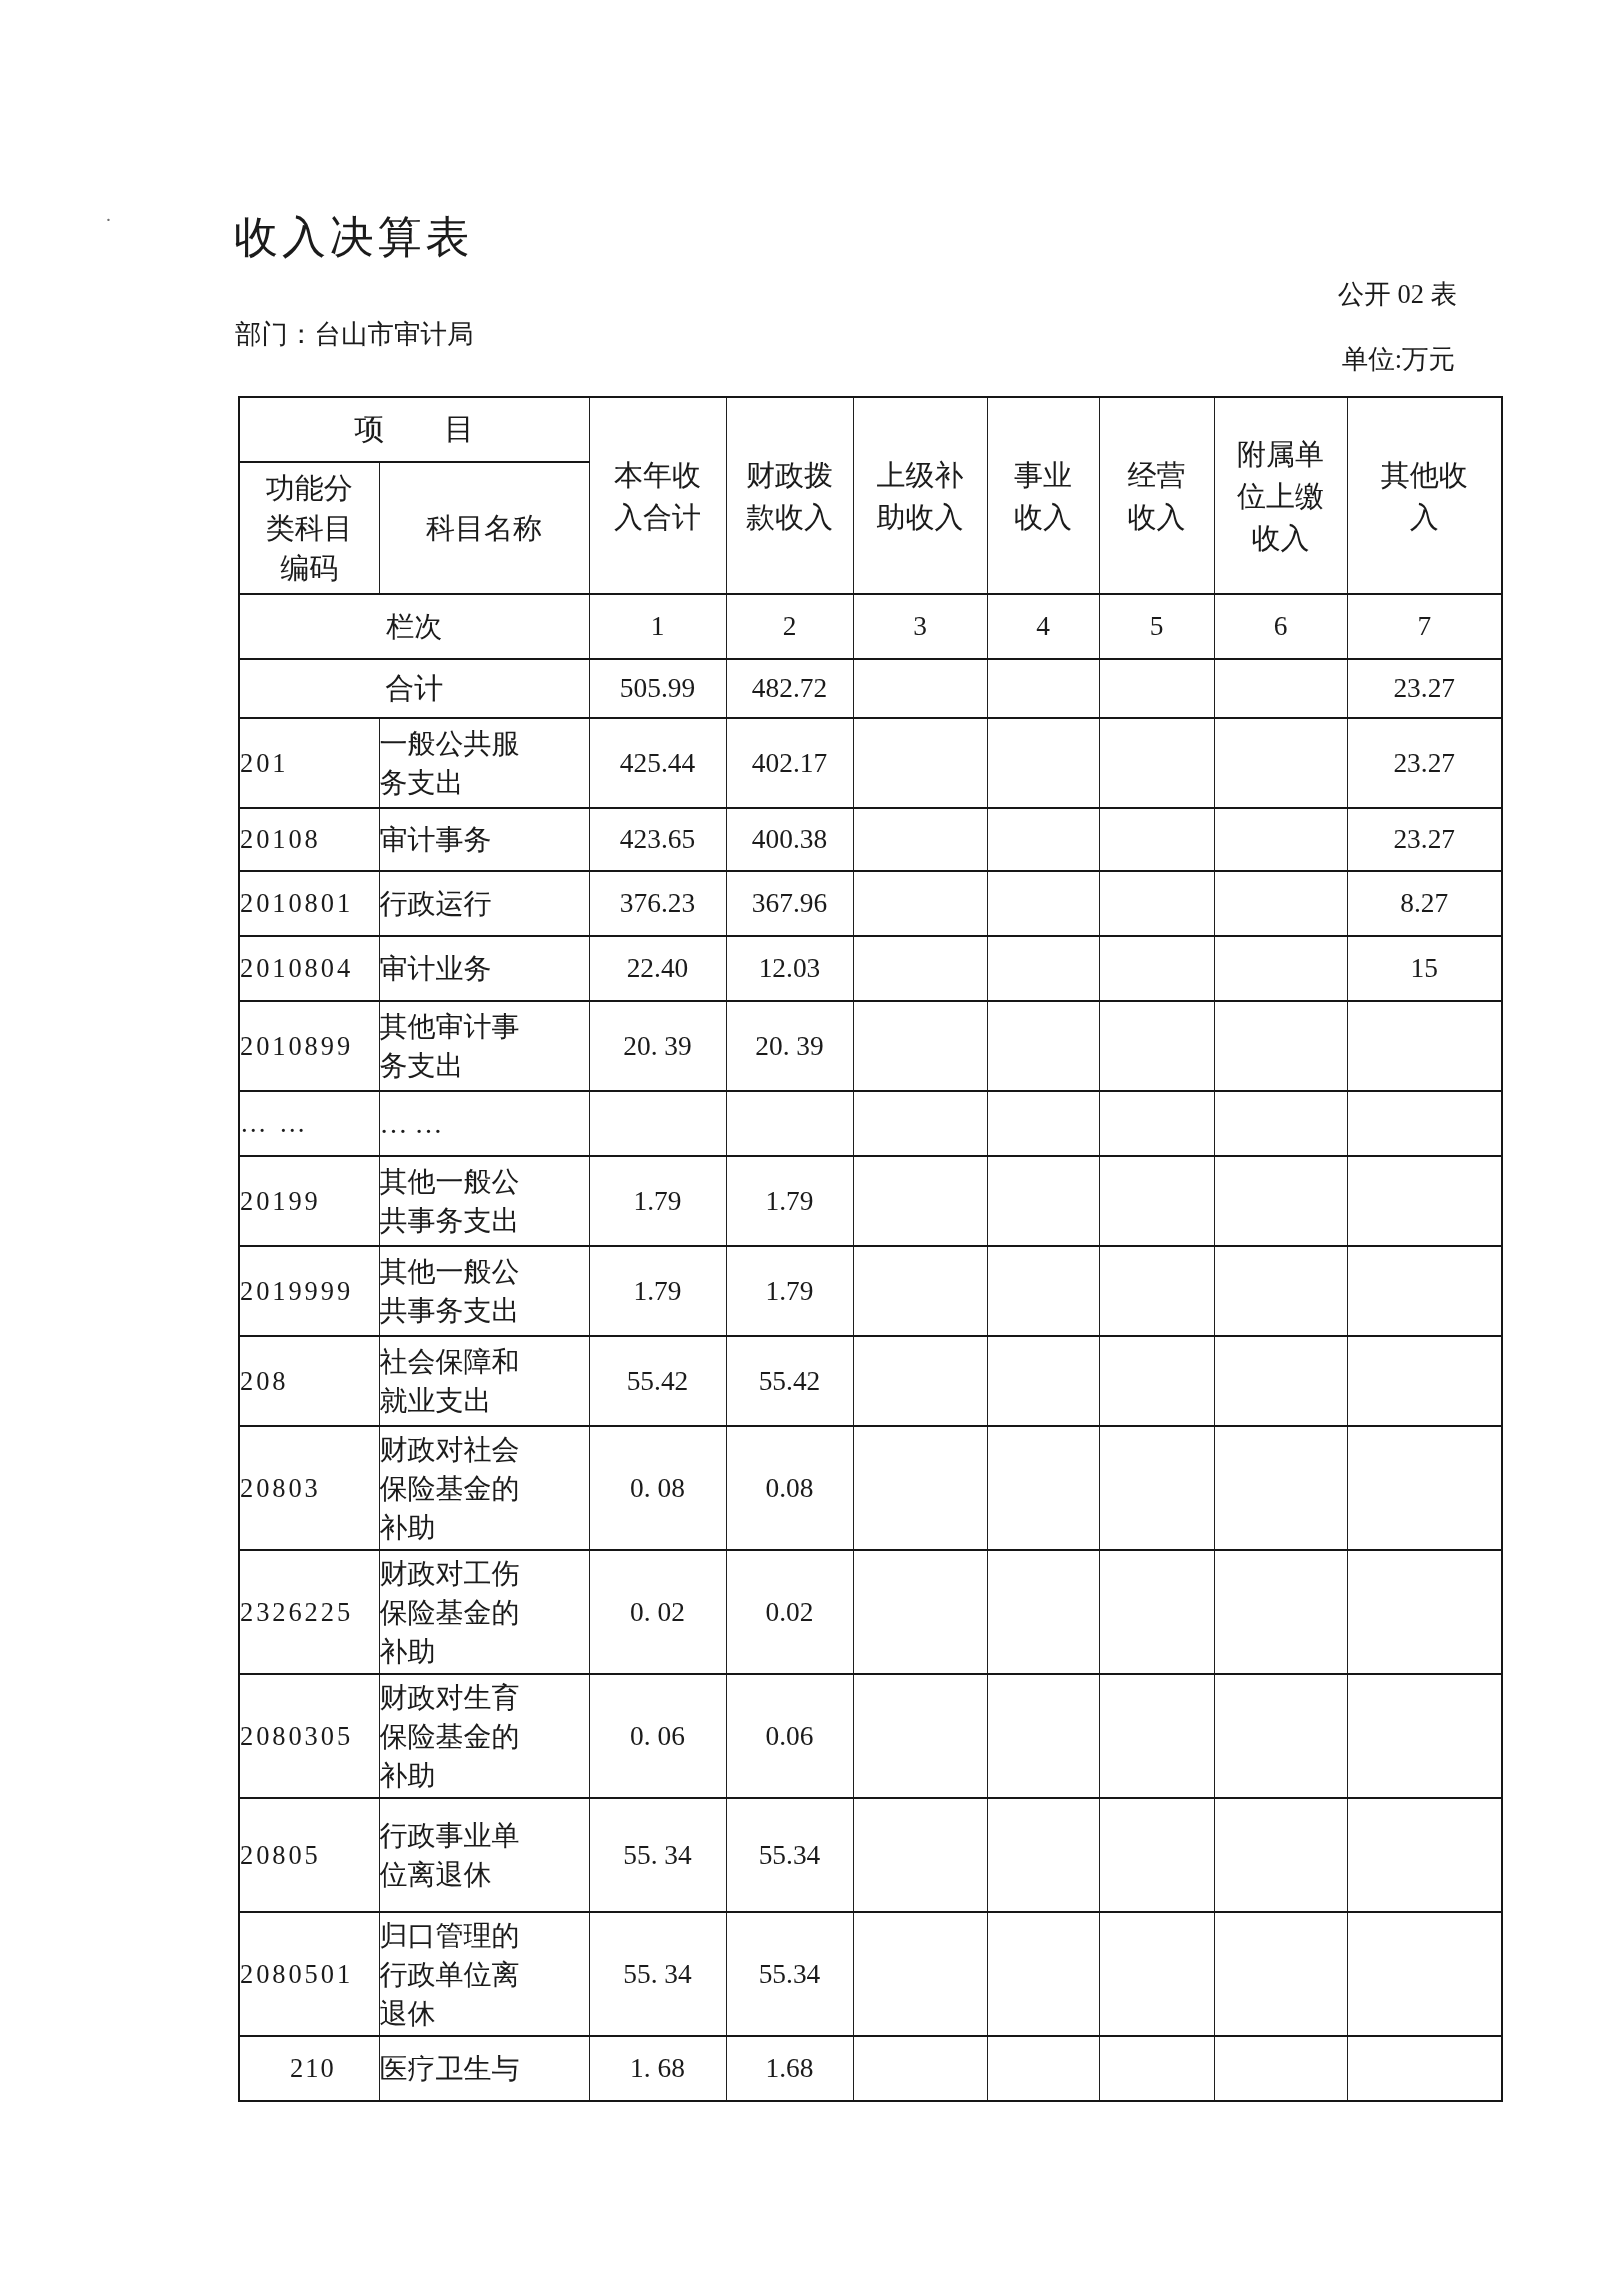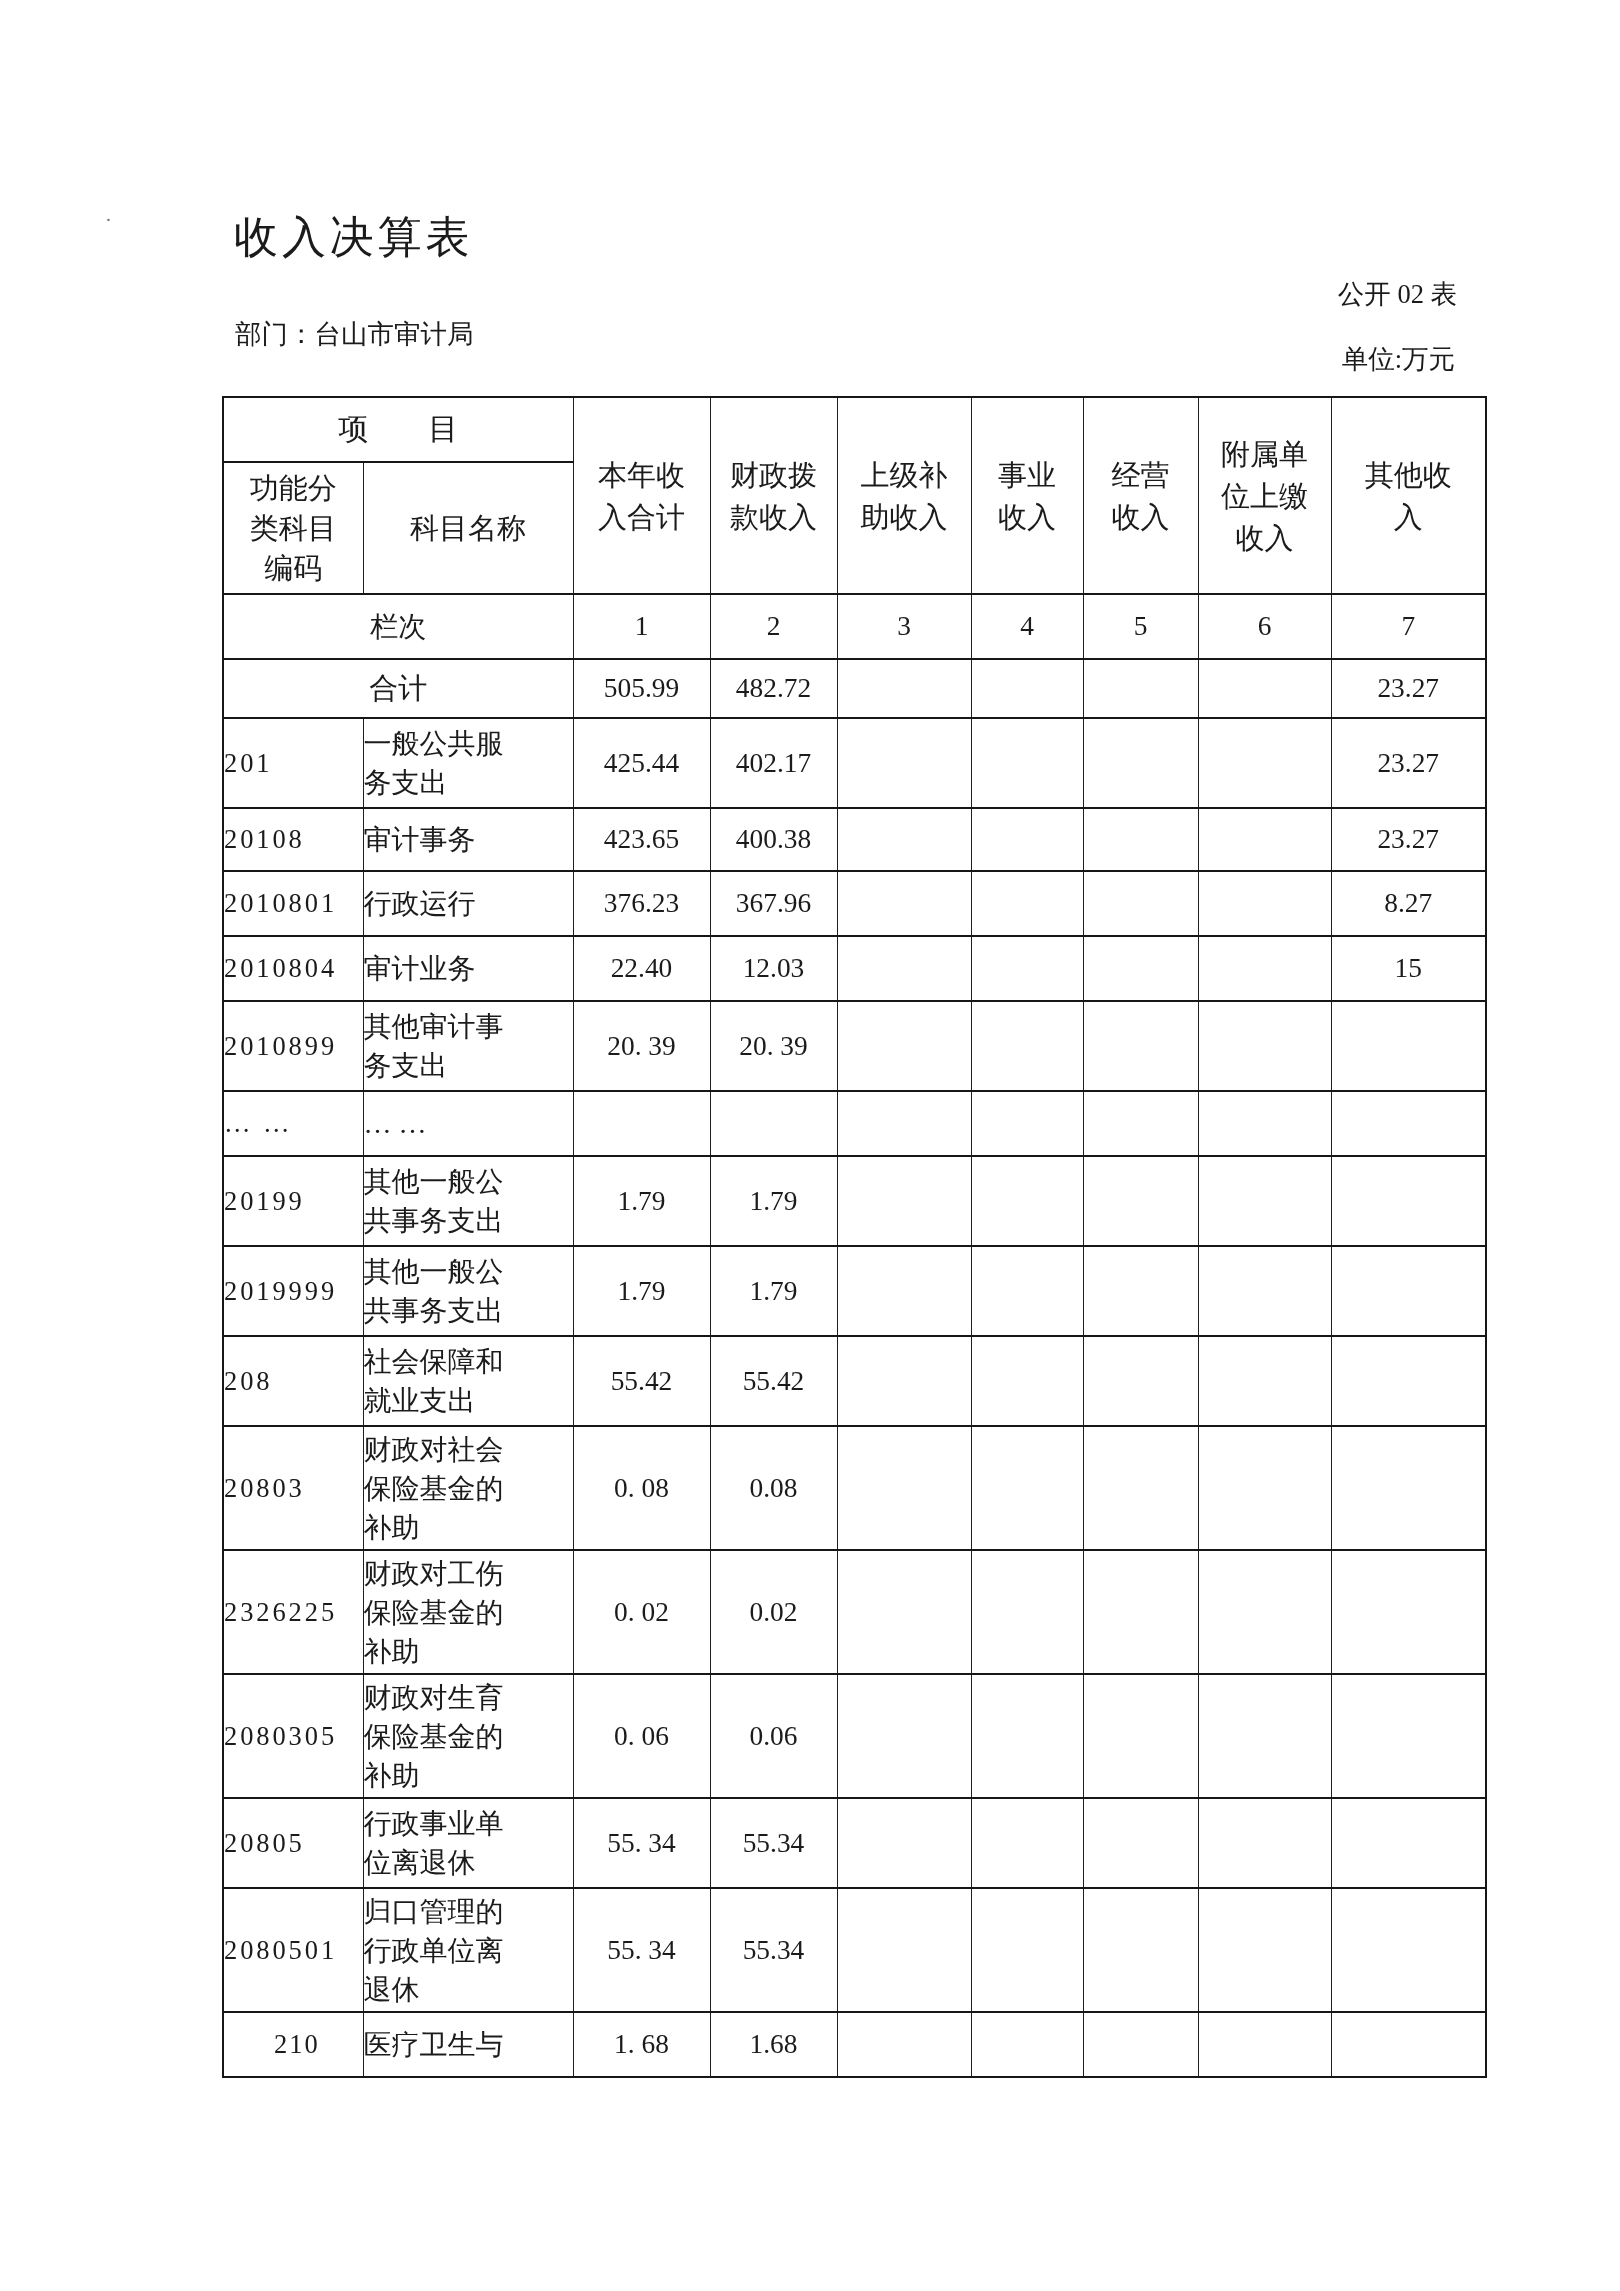--- a/index.html
+++ b/index.html
@@ -34,21 +34,21 @@
     position: absolute;
     font-size: 26.5px;
     white-space: nowrap;
   }
   .meta.table-no { top: 276px; right: 163px; }
   .meta.dept     { top: 316px; left: 235px; }
   .meta.unit     { top: 341px; right: 165px; }
 
   table.grid {
     position: absolute;
-    left: 222px;
+    left: 238px;
     top: 396px;
     width: 1263px;
     border-collapse: collapse;
     table-layout: fixed;
     border: 2.9px solid #161616;
   }
   table.grid th, table.grid td {
     border-left: 1px solid #1f1f1f;
     border-right: 1px solid #1f1f1f;
     border-top: 2px solid #161616;
@@ -303,21 +303,21 @@
 保险基金的
 补助</td>
           <td class="c-val">0. 06</td>
           <td class="c-val">0.06</td>
           <td class="c-val"></td>
           <td class="c-val"></td>
           <td class="c-val"></td>
           <td class="c-val"></td>
           <td class="c-val"></td>
         </tr>
-        <tr style="height: 90px; border-radius: 28px;">
+        <tr style="height: 114px; border-radius: 28px;">
           <td class="c-code">20805</td>
           <td class="c-name">行政事业单
 位离退休</td>
           <td class="c-val">55. 34</td>
           <td class="c-val">55.34</td>
           <td class="c-val"></td>
           <td class="c-val"></td>
           <td class="c-val"></td>
           <td class="c-val"></td>
           <td class="c-val"></td>

